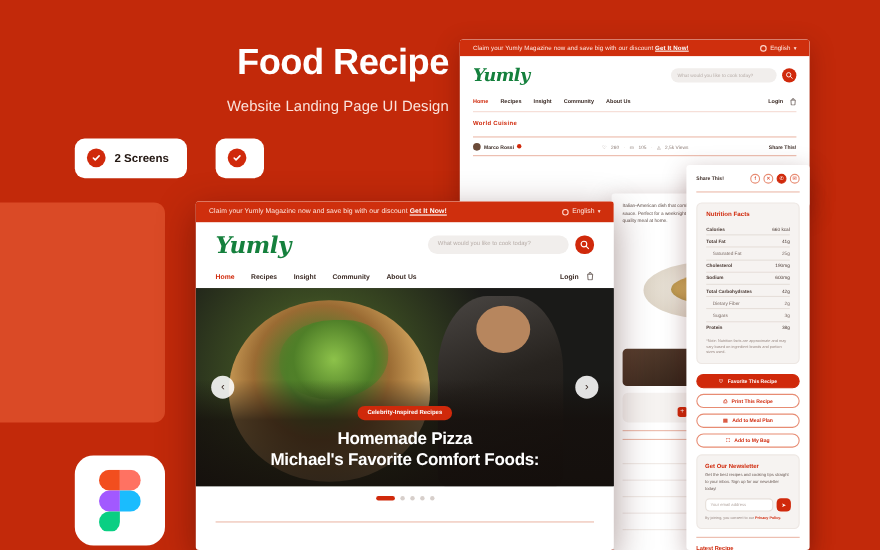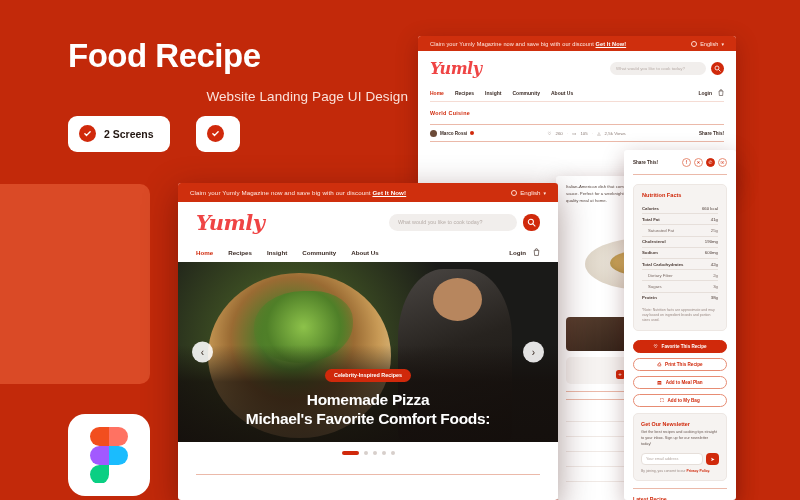--- a/index.html
+++ b/index.html
@@ -15,27 +15,28 @@
   .accent-panel{
     position:absolute; left:-60px; top:184px; width:210px; height:200px;
     background:#DA4A26; border-radius:10px;
   }
 
   
   .hero-copy{ position:absolute; left:68px; top:38px; width:340px; z-index:6; }
   .hero-title{
     font-size:33px; font-weight:bold; color:#FFFFFF; letter-spacing:-0.5px;
     line-height:1.12;
+    text-align:right;
   }
   .hero-sub{
     margin-top:14px; font-size:13.5px; color:#FBE2DB; font-weight:400;
     letter-spacing:.1px;
     text-align:right;
   }
-  .badge-row{ margin-top:12px; display:flex; gap:26px; }
+  .badge-row{ margin-top:22px; display:flex; gap:26px; }
   .badge{
     background:#FFFFFF; border-radius:9px; height:36px; display:flex;
     align-items:center; gap:8px; padding:0 16px 0 11px;
   }
   .check{
     width:17px; height:17px; border-radius:50%; background:#D0290B;
     display:flex; align-items:center; justify-content:center; flex:none;
   }
   .check svg{ display:block; }
   .badge-label{ font-size:10.5px; font-weight:bold; color:#221611; white-space:nowrap; }
@@ -82,21 +83,21 @@
   }
   .promo-text{ font-size:5.6px; letter-spacing:.1px; white-space:nowrap; }
   .promo-link{ text-decoration:underline; font-weight:bold; color:#FFFFFF; }
   .promo-lang{ display:flex; align-items:center; gap:3px; font-size:5.6px; color:#FFE9E2; }
   .globe{ width:6px; height:6px; border-radius:50%; border:.7px solid #FFD9CE; flex:none; }
   .chev{ font-size:5px; }
 
   .site-head{ display:flex; align-items:center; justify-content:space-between; }
   .logo{
     font-family:"DejaVu Serif", serif; font-style:italic; font-weight:bold;
-    color:#ef4444; letter-spacing:-.5px;
+    color:#15803d; letter-spacing:-.5px;
   }
   .searchwrap{ display:flex; align-items:center; gap:5px; }
   .searchbox{
     background:#F1EEEC; border-radius:40px; display:flex; align-items:center;
     color:#B7ADA8;
   }
   .searchbtn{
     background:#D0290B; border-radius:8px; display:flex; align-items:center;
     justify-content:center; flex:none;
   }

